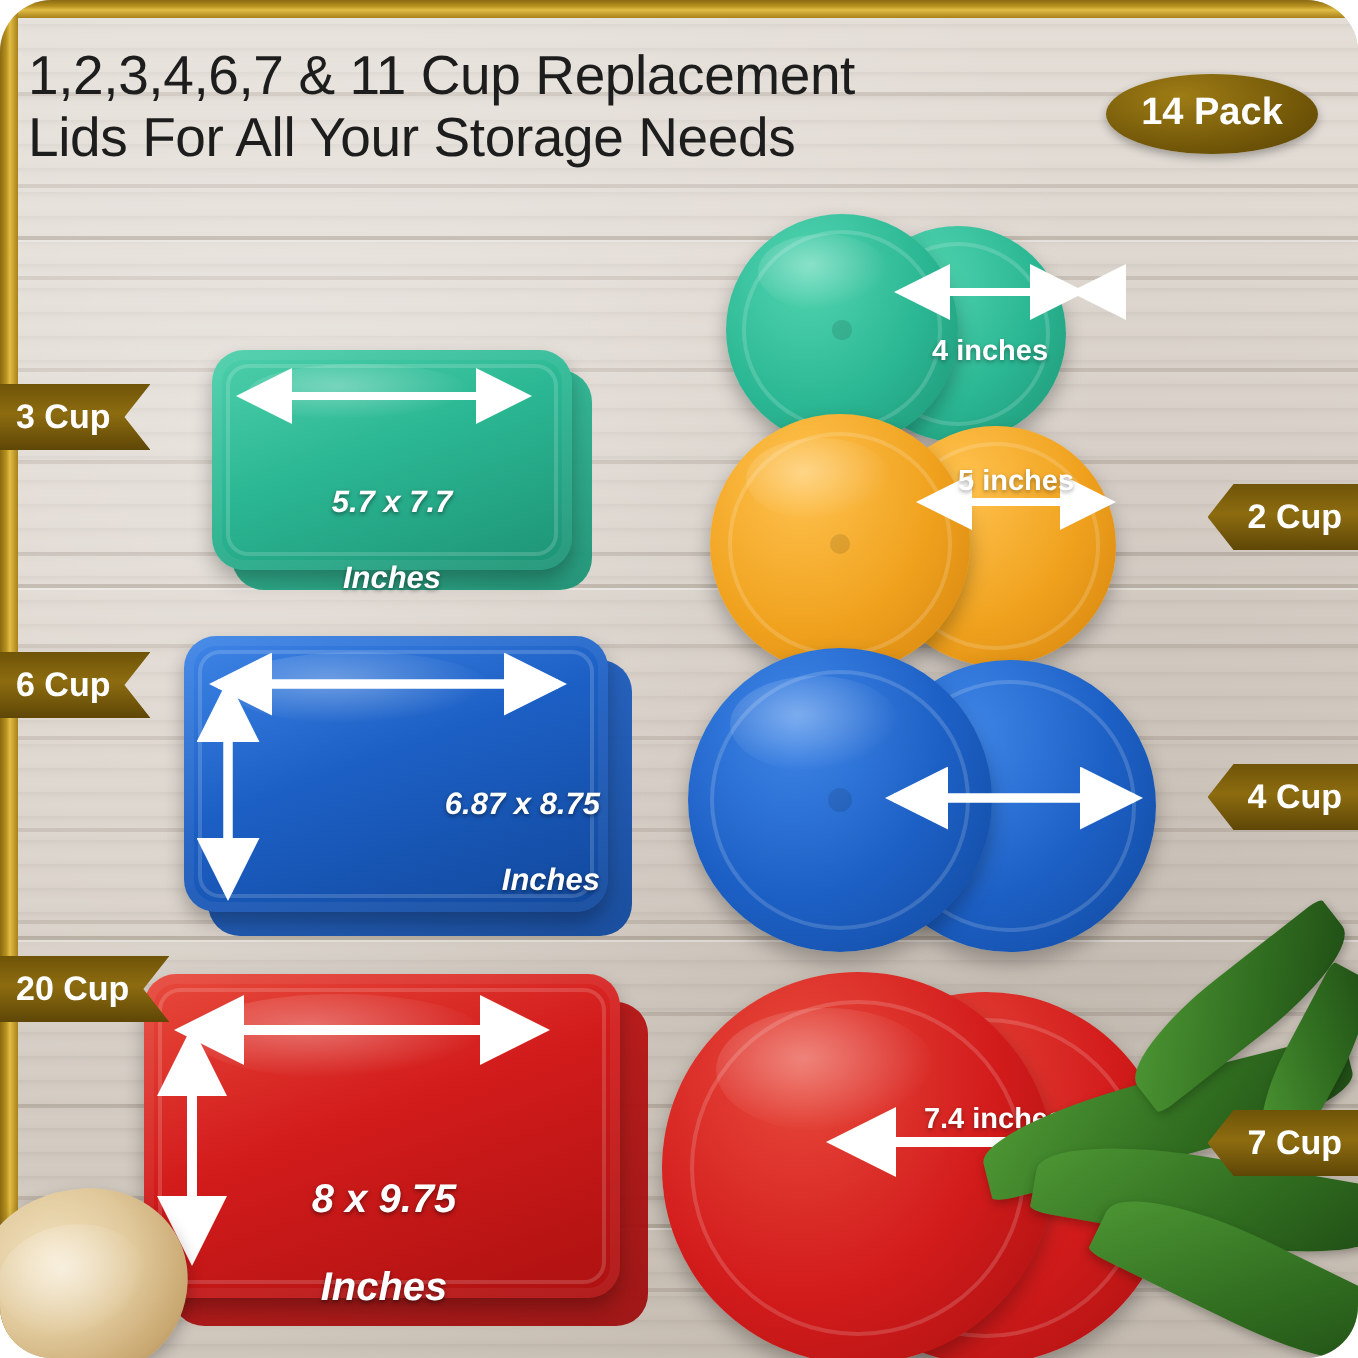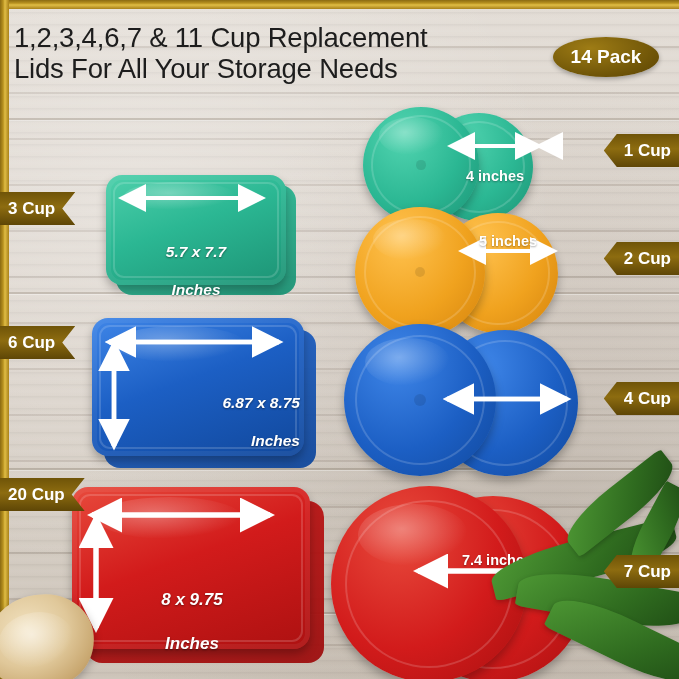--- a/index.html
+++ b/index.html
@@ -11,20 +11,21 @@
     height: 679px;
     font-family: "Liberation Sans", sans-serif;
     overflow: hidden;
   }
   .stage {
     position: relative;
     width: 679px;
     height: 679px;
     background: #cfc7be;
     overflow: hidden;
+    border-radius: 26px;
   }
   
   .bg-wood {
     position: absolute;
     inset: 0;
     background:
       repeating-linear-gradient(180deg,
         rgba(0,0,0,0.045) 0px, rgba(0,0,0,0.0) 3px, rgba(255,255,255,0.05) 7px, rgba(0,0,0,0.0) 12px),
       repeating-linear-gradient(180deg,
         rgba(120,105,92,0.22) 0px, rgba(120,105,92,0.22) 2px, rgba(0,0,0,0) 2px, rgba(0,0,0,0) 46px),
@@ -406,21 +407,21 @@
     <svg width="20" height="122" viewBox="0 0 20 122">
       <defs>
           <marker id="ahV3" markerWidth="7" markerHeight="7" refX="6" refY="3.5" orient="auto">
             <polygon points="7,3.5 0,0 0,7" fill="#ffffff"></polygon>
           </marker>
         </defs>
       <line x1="10" y1="6" x2="10" y2="116" stroke="#ffffff" stroke-width="5" marker-end="url(#ahV3)"></line>
       <line x1="10" y1="116" x2="10" y2="6" stroke="#ffffff" stroke-width="5" marker-end="url(#ahV3)"></line>
     </svg>
   </div>
-  <div class="dim-text" style="left:78px;top:567px;width:228px;font-size:17px;line-height:22px;">
+  <div class="dim-text" style="left:78px;top:567px;width:228px;font-size:20px;line-height:22px;">
     <span>8 x 9.75</span><br>
     <span>Inches</span>
   </div>
 
   <div class="bread"></div>
 
   <div class="leafwrap">
     <div class="leaf" style="left:30px;top:60px;width:190px;height:40px;border-radius:50% 6% 50% 6%;transform:rotate(-14deg);"></div>
     <div class="leaf" style="left:58px;top:100px;width:176px;height:42px;border-radius:50% 6% 50% 6%;transform:rotate(10deg);"></div>
     <div class="leaf" style="left:96px;top:6px;width:130px;height:36px;border-radius:50% 6% 50% 6%;transform:rotate(-38deg);"></div>
@@ -431,23 +432,20 @@
   <div class="tag left" style="top:192px;">
     <span>3 Cup</span>
   </div>
   <div class="tag left" style="top:326px;">
     <span>6 Cup</span>
   </div>
   <div class="tag left" style="top:478px;">
     <span>20 Cup</span>
   </div>
 
-  <div class="tag right" style="top:134px;">
-    <span>1 Cup</span>
-  </div>
   <div class="tag right" style="top:242px;">
     <span>2 Cup</span>
   </div>
   <div class="tag right" style="top:382px;">
     <span>4 Cup</span>
   </div>
   <div class="tag right" style="top:555px;">
     <span>7 Cup</span>
   </div>
 

